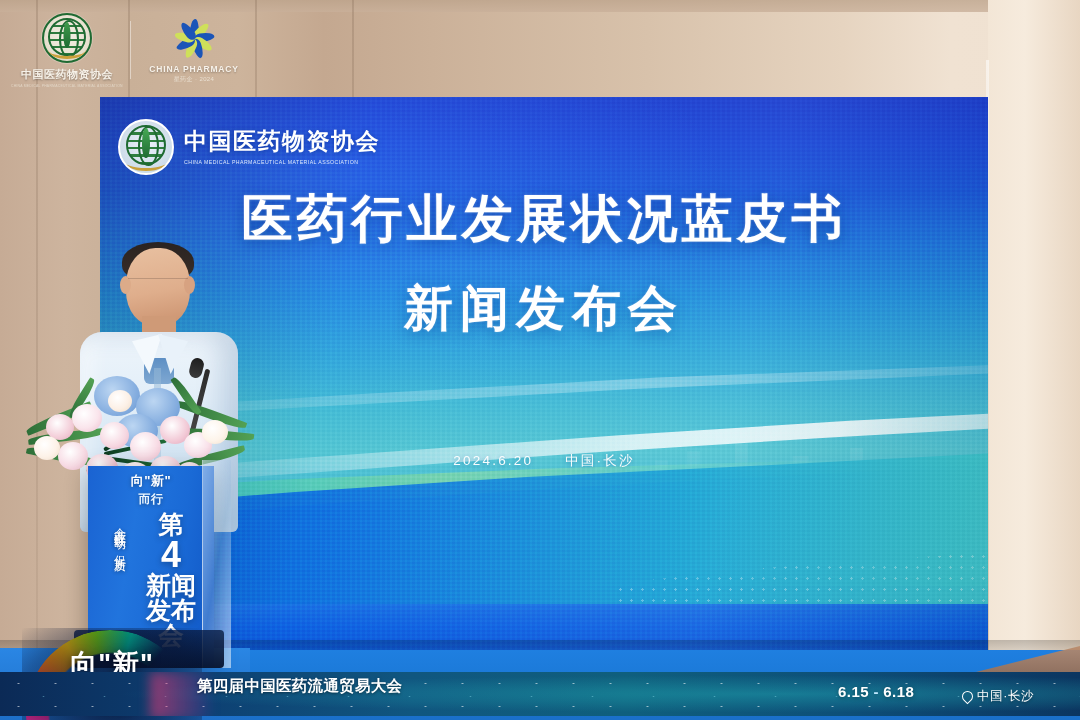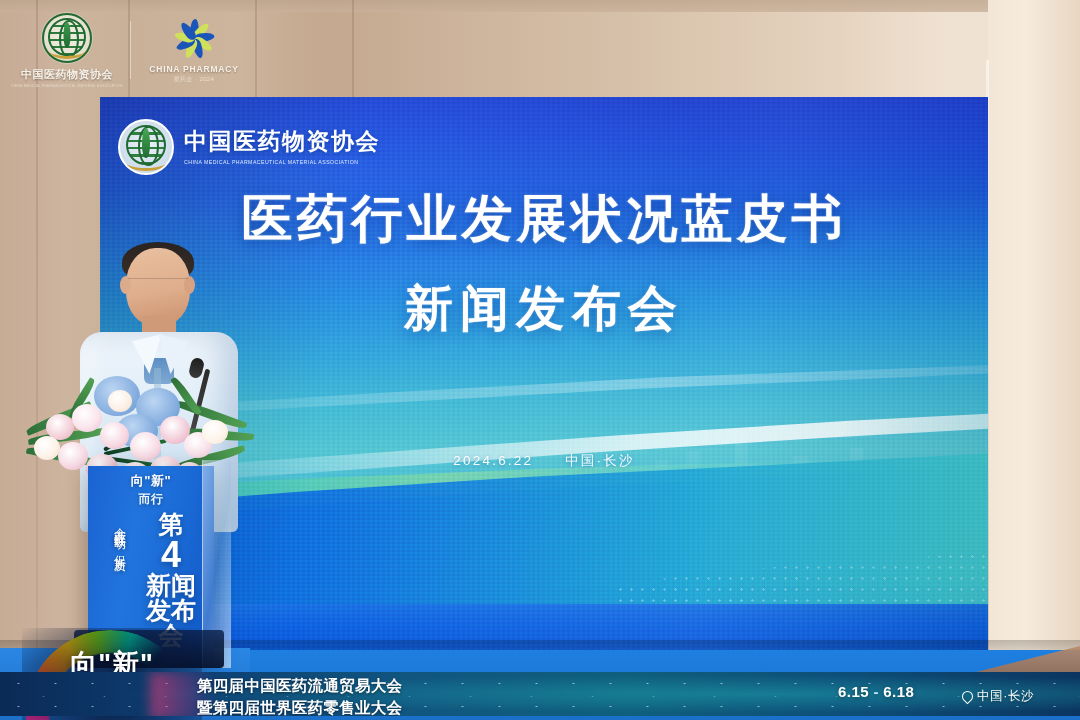--- a/index.html
+++ b/index.html
@@ -477,21 +477,21 @@
         <div class="en">CHINA MEDICAL PHARMACEUTICAL MATERIAL ASSOCIATION</div>
       </div>
     </div>
 
     <div class="title-wrap">
       <div class="main-title">医药行业发展状况蓝皮书</div>
       <div class="event-type">新闻发布会</div>
     </div>
 
     <div class="meta-line">
-      <span>2024.6.22</span>
+      <span>2024.6.20</span>
       <span class="gap"></span>
       <span>中国·长沙</span>
     </div>
   </div>
 
   <div class="floor-shadow"></div>
   <div class="floor"></div>
   <div class="floor-left"></div>
   <div class="floor-right-tri"></div>
 
@@ -574,21 +574,20 @@
       <span>向"新"</span>
       <span class="l2">而行</span>
     </div>
   </div>
 
   <div class="banner">
     <div class="banner-stars"></div>
     <div class="banner-left-fx"></div>
     <div class="banner-left">
       <div>第四届中国医药流通贸易大会</div>
-      <div>暨第四届世界医药零售业大会</div>
     </div>
     <div class="banner-date">
       <span>6.15</span><span class="dash">-</span><span>6.18</span>
     </div>
     <div class="banner-loc">
       <span class="pin"></span>
       <span>中国·长沙</span>
     </div>
   </div>
 

